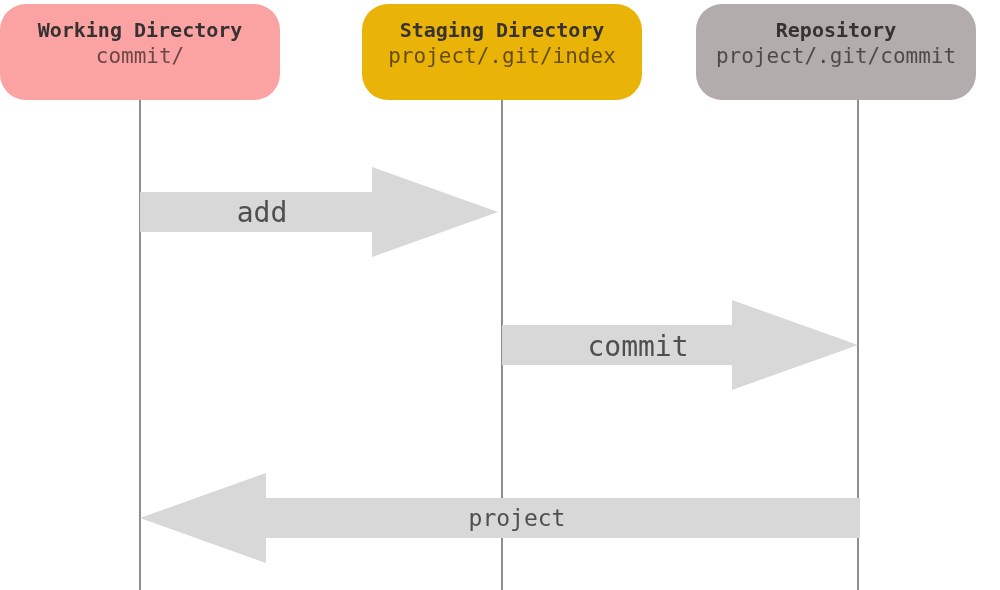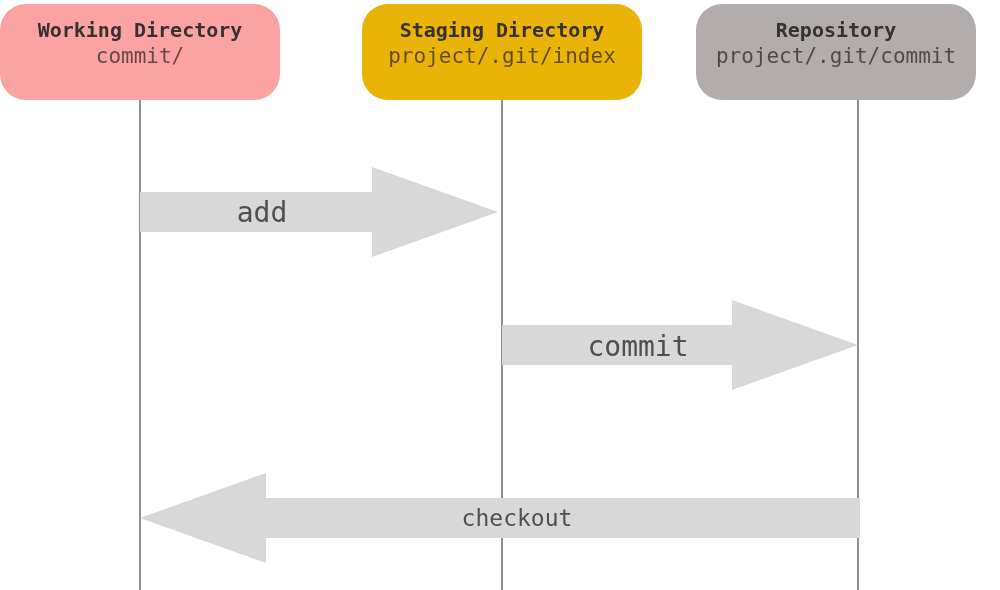--- a/index.html
+++ b/index.html
@@ -120,16 +120,16 @@
 
   <div>
     <div class="shaft commit" style="background-color: rgb(216, 216, 216);"></div>
     <div class="arrow-head right head commit" style="background-color: rgb(216, 216, 216);"></div>
     <div class="arrow-label commit">commit</div>
   </div>
 
   <div>
     <div class="shaft checkout" style="background-color: rgb(216, 216, 216);"></div>
     <div class="arrow-head left head checkout" style="background-color: rgb(216, 216, 216);"></div>
-    <div class="arrow-label checkout">checkout</div>
+    <div class="arrow-label checkout">project</div>
   </div>
 
 </div>
 
 </body></html>

